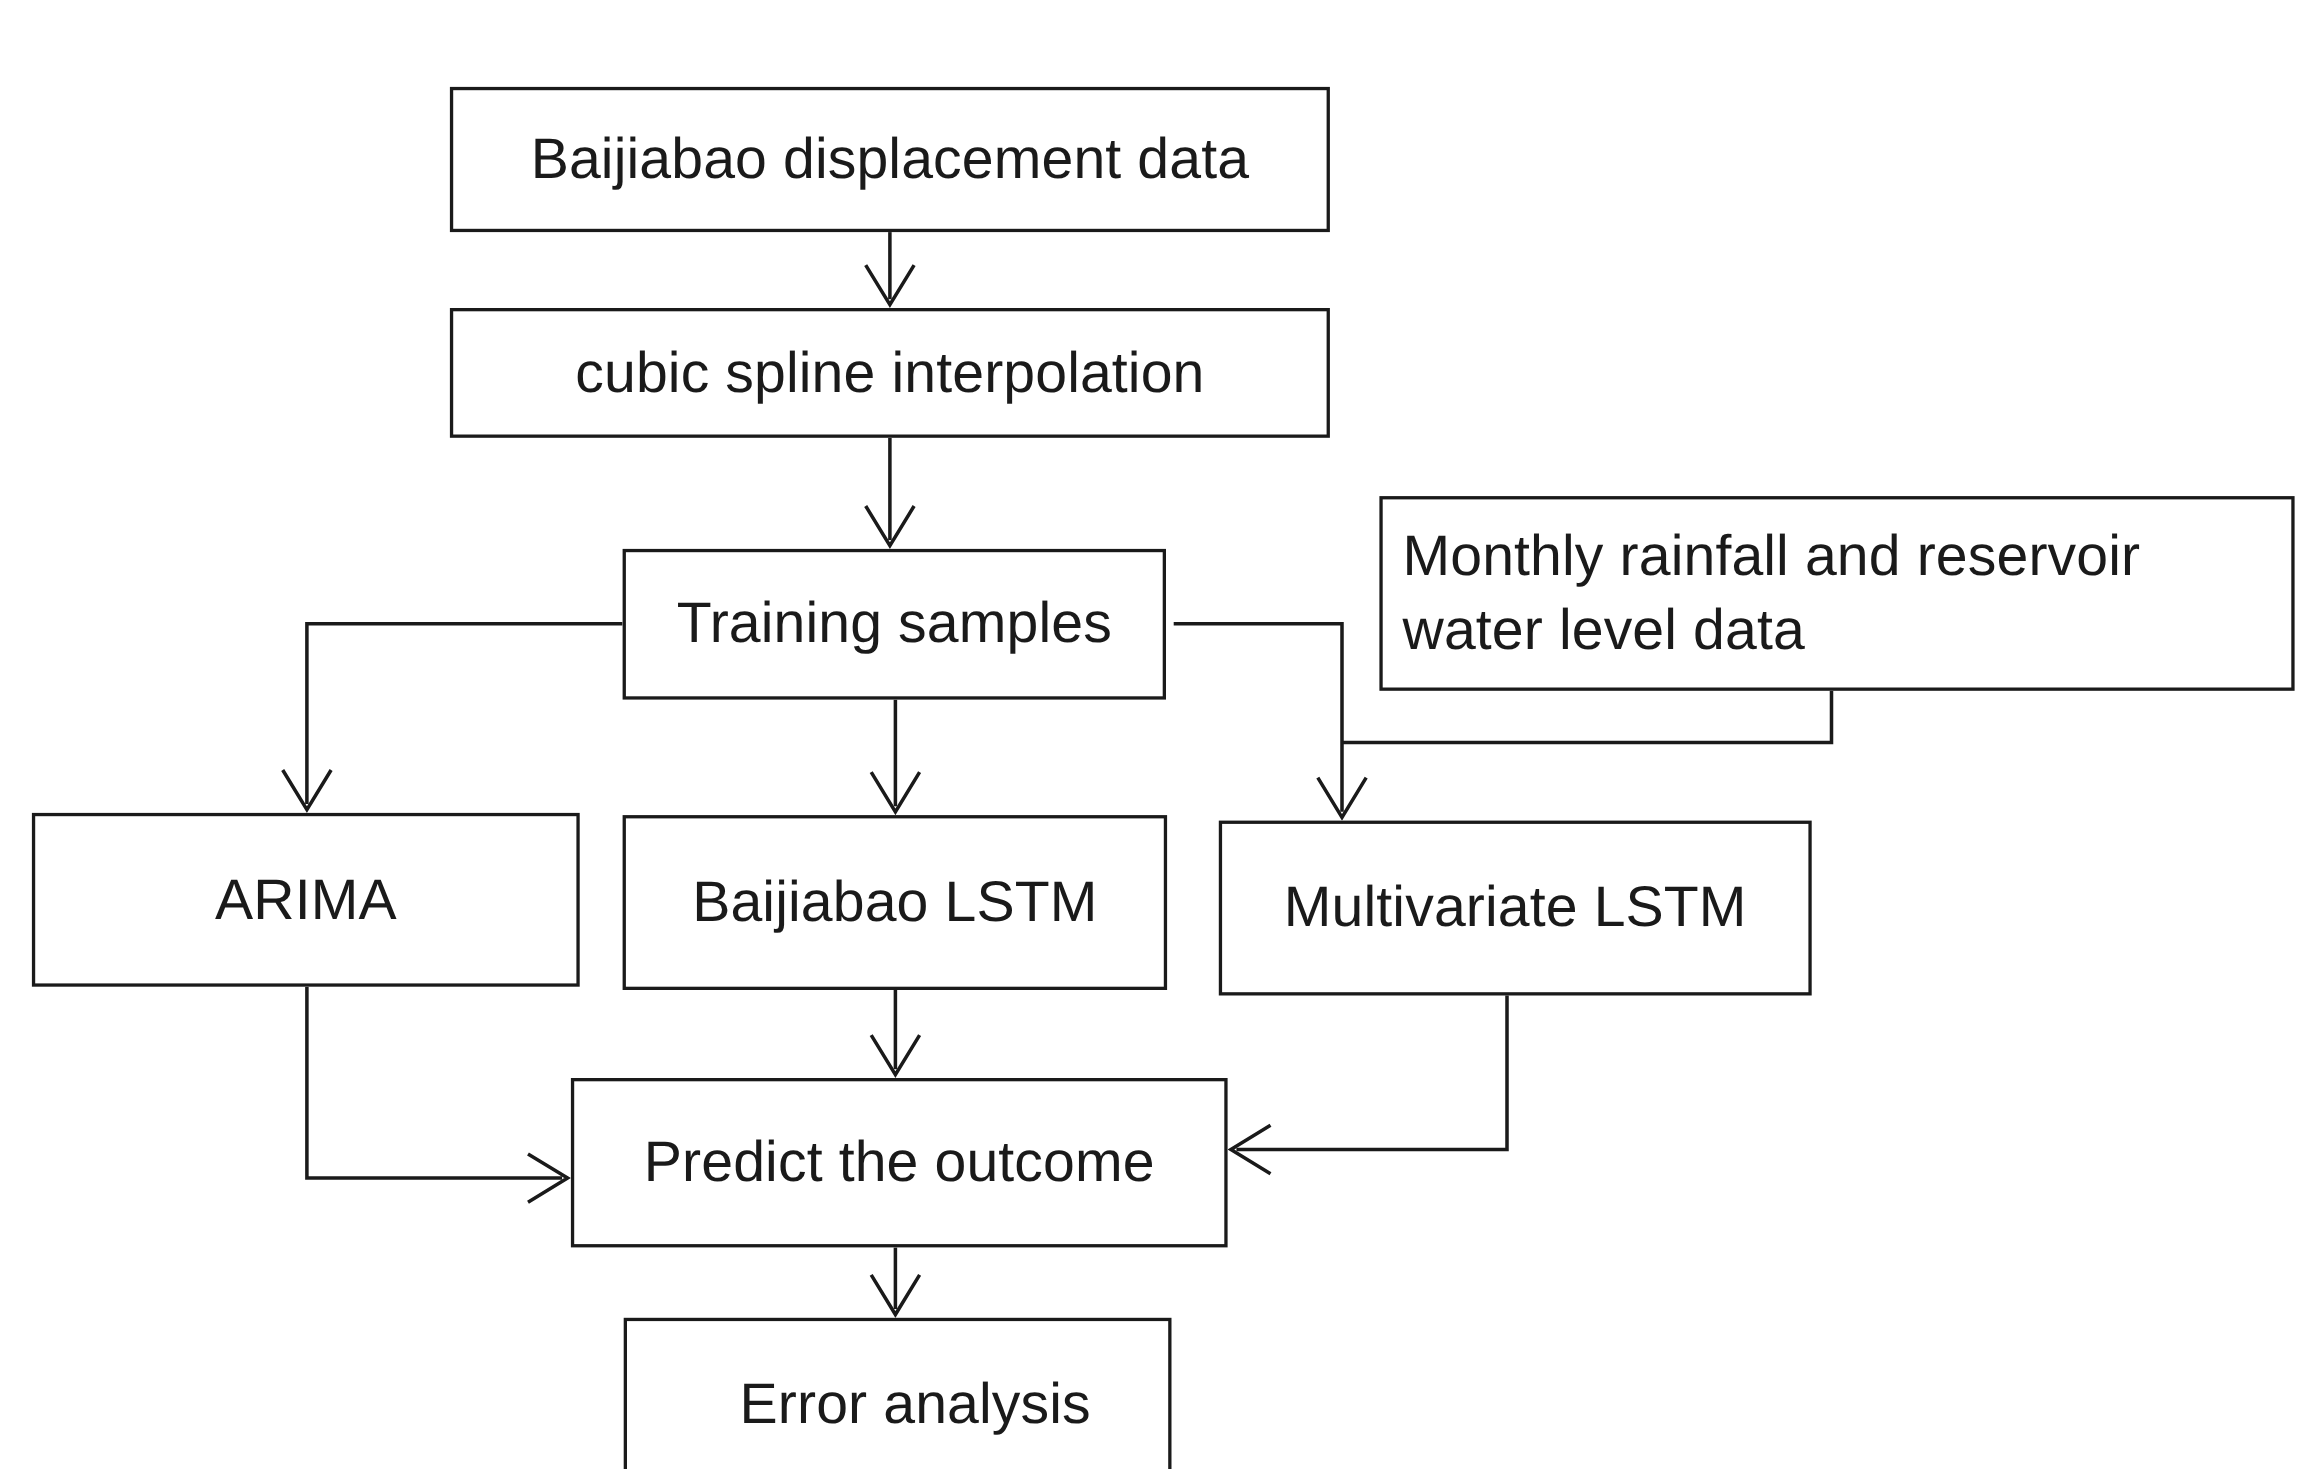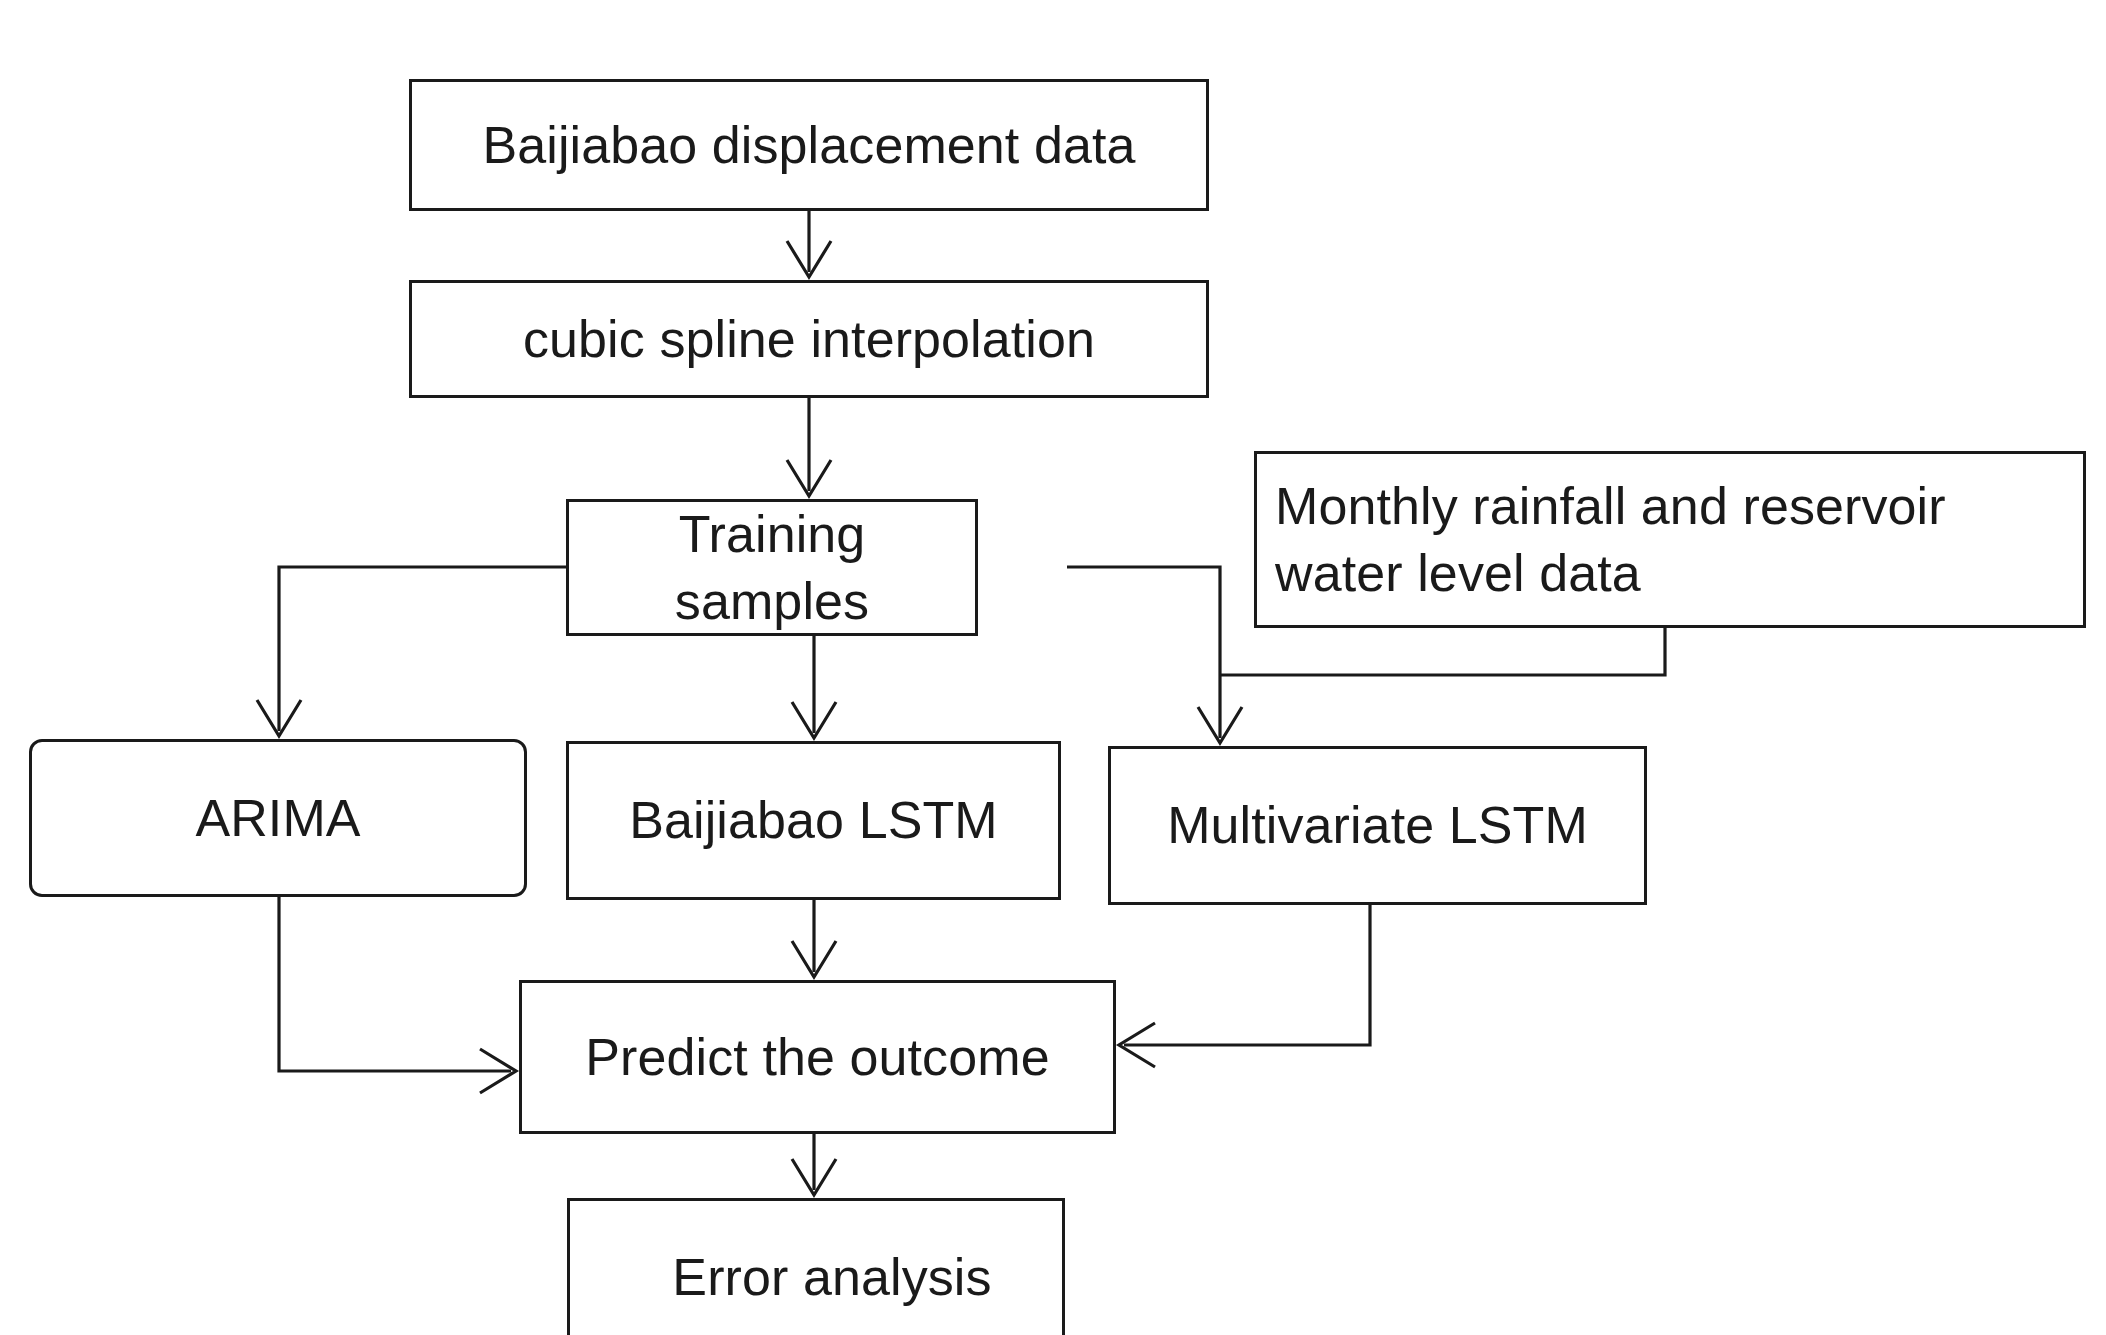--- a/index.html
+++ b/index.html
@@ -121,29 +121,29 @@
   </svg>
 
   <div class="node" style="left:409px; top:43px; width:800px; height:132px; font-size:52px;">
     <span class="label">Baijiabao displacement data</span>
   </div>
 
   <div class="node" style="left:409px; top:244px; width:800px; height:118px; font-size:52px;">
     <span class="label">cubic spline interpolation</span>
   </div>
 
-  <div class="node" style="left:566px; top:463px; width:412px; height:137px; font-size:52px;">
+  <div class="node" style="left:566px; top:463px; width:494px; height:137px; font-size:52px;">
     <span class="label">Training samples</span>
   </div>
 
   <div class="node left-align" style="left:1254px; top:415px; width:832px; height:177px; font-size:52px;">
     <span class="label">Monthly rainfall and reservoir water level data</span>
   </div>
 
-  <div class="node" style="left:29px; top:703px; width:498px; height:158px; font-size:52px;border-radius:13px;">
+  <div class="node" style="left:29px; top:703px; width:498px; height:158px; font-size:52px;">
     <span class="label">ARIMA</span>
   </div>
 
   <div class="node" style="left:566px; top:705px; width:495px; height:159px; font-size:52px;">
     <span class="label">Baijiabao LSTM</span>
   </div>
 
   <div class="node" style="left:1108px; top:710px; width:539px; height:159px; font-size:52px;">
     <span class="label">Multivariate LSTM</span>
   </div>

